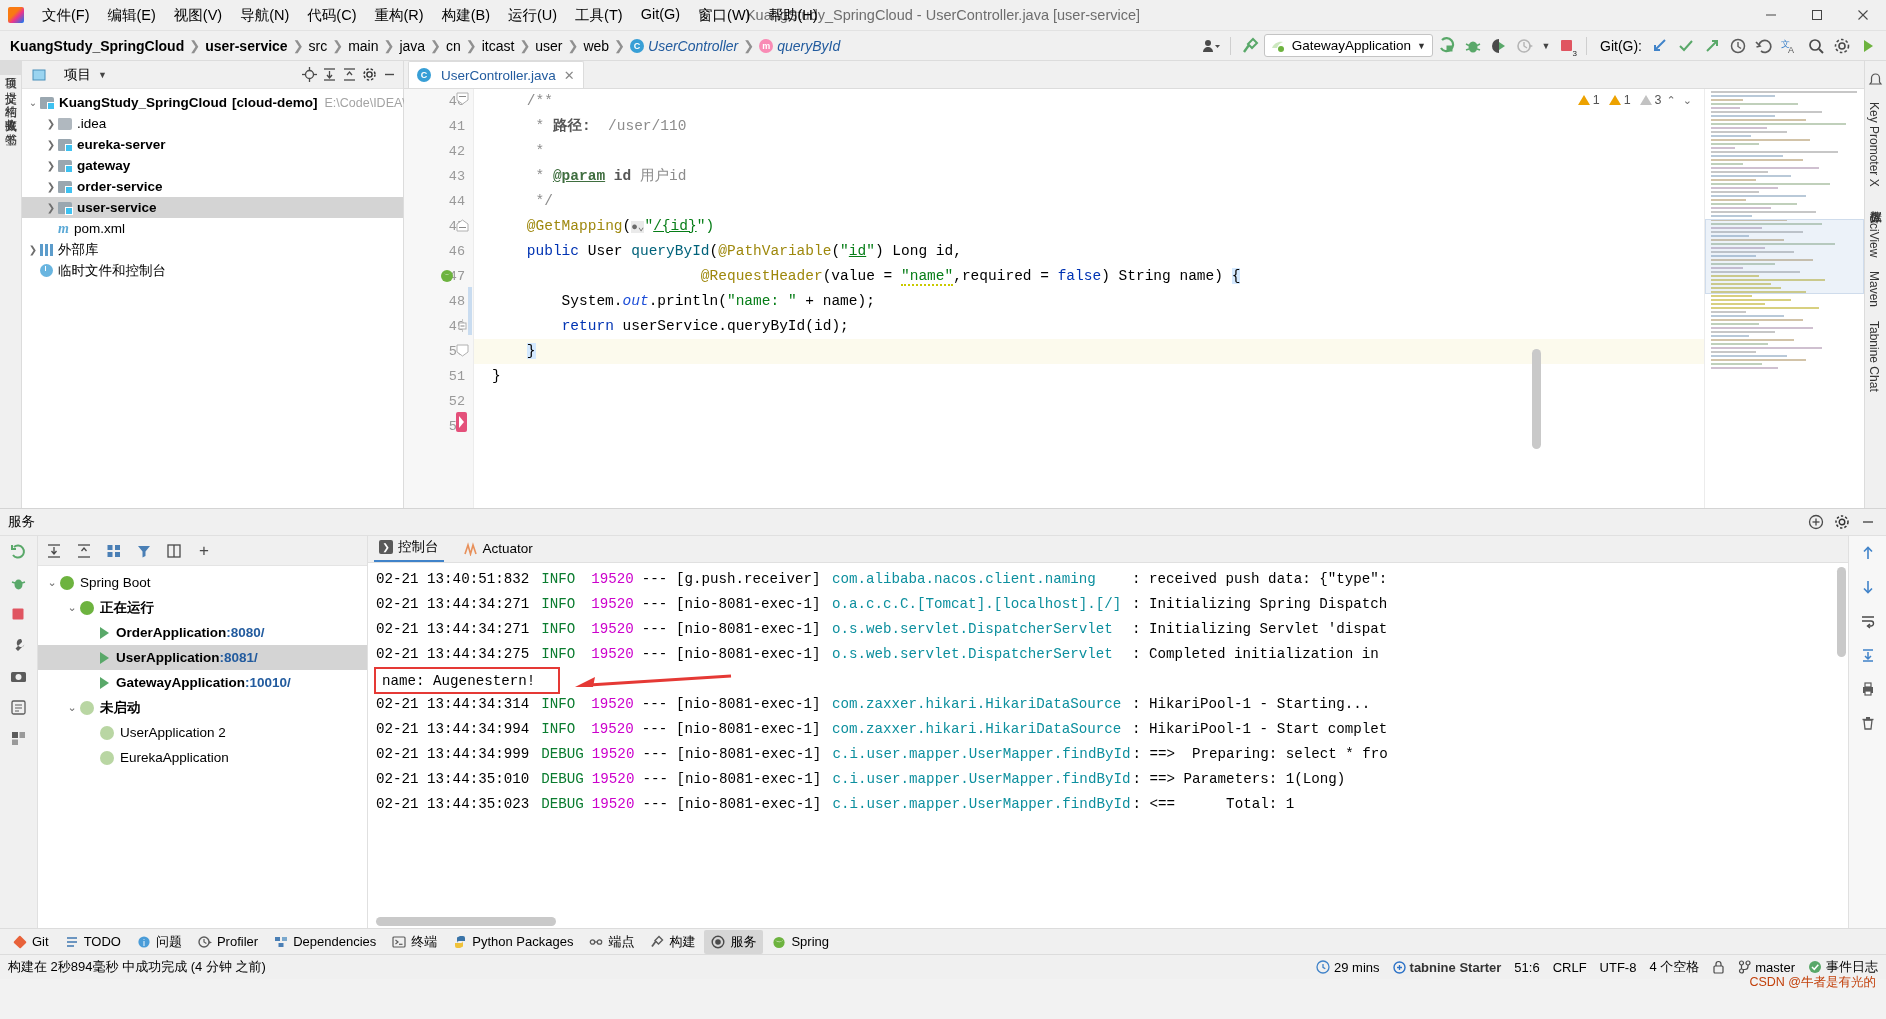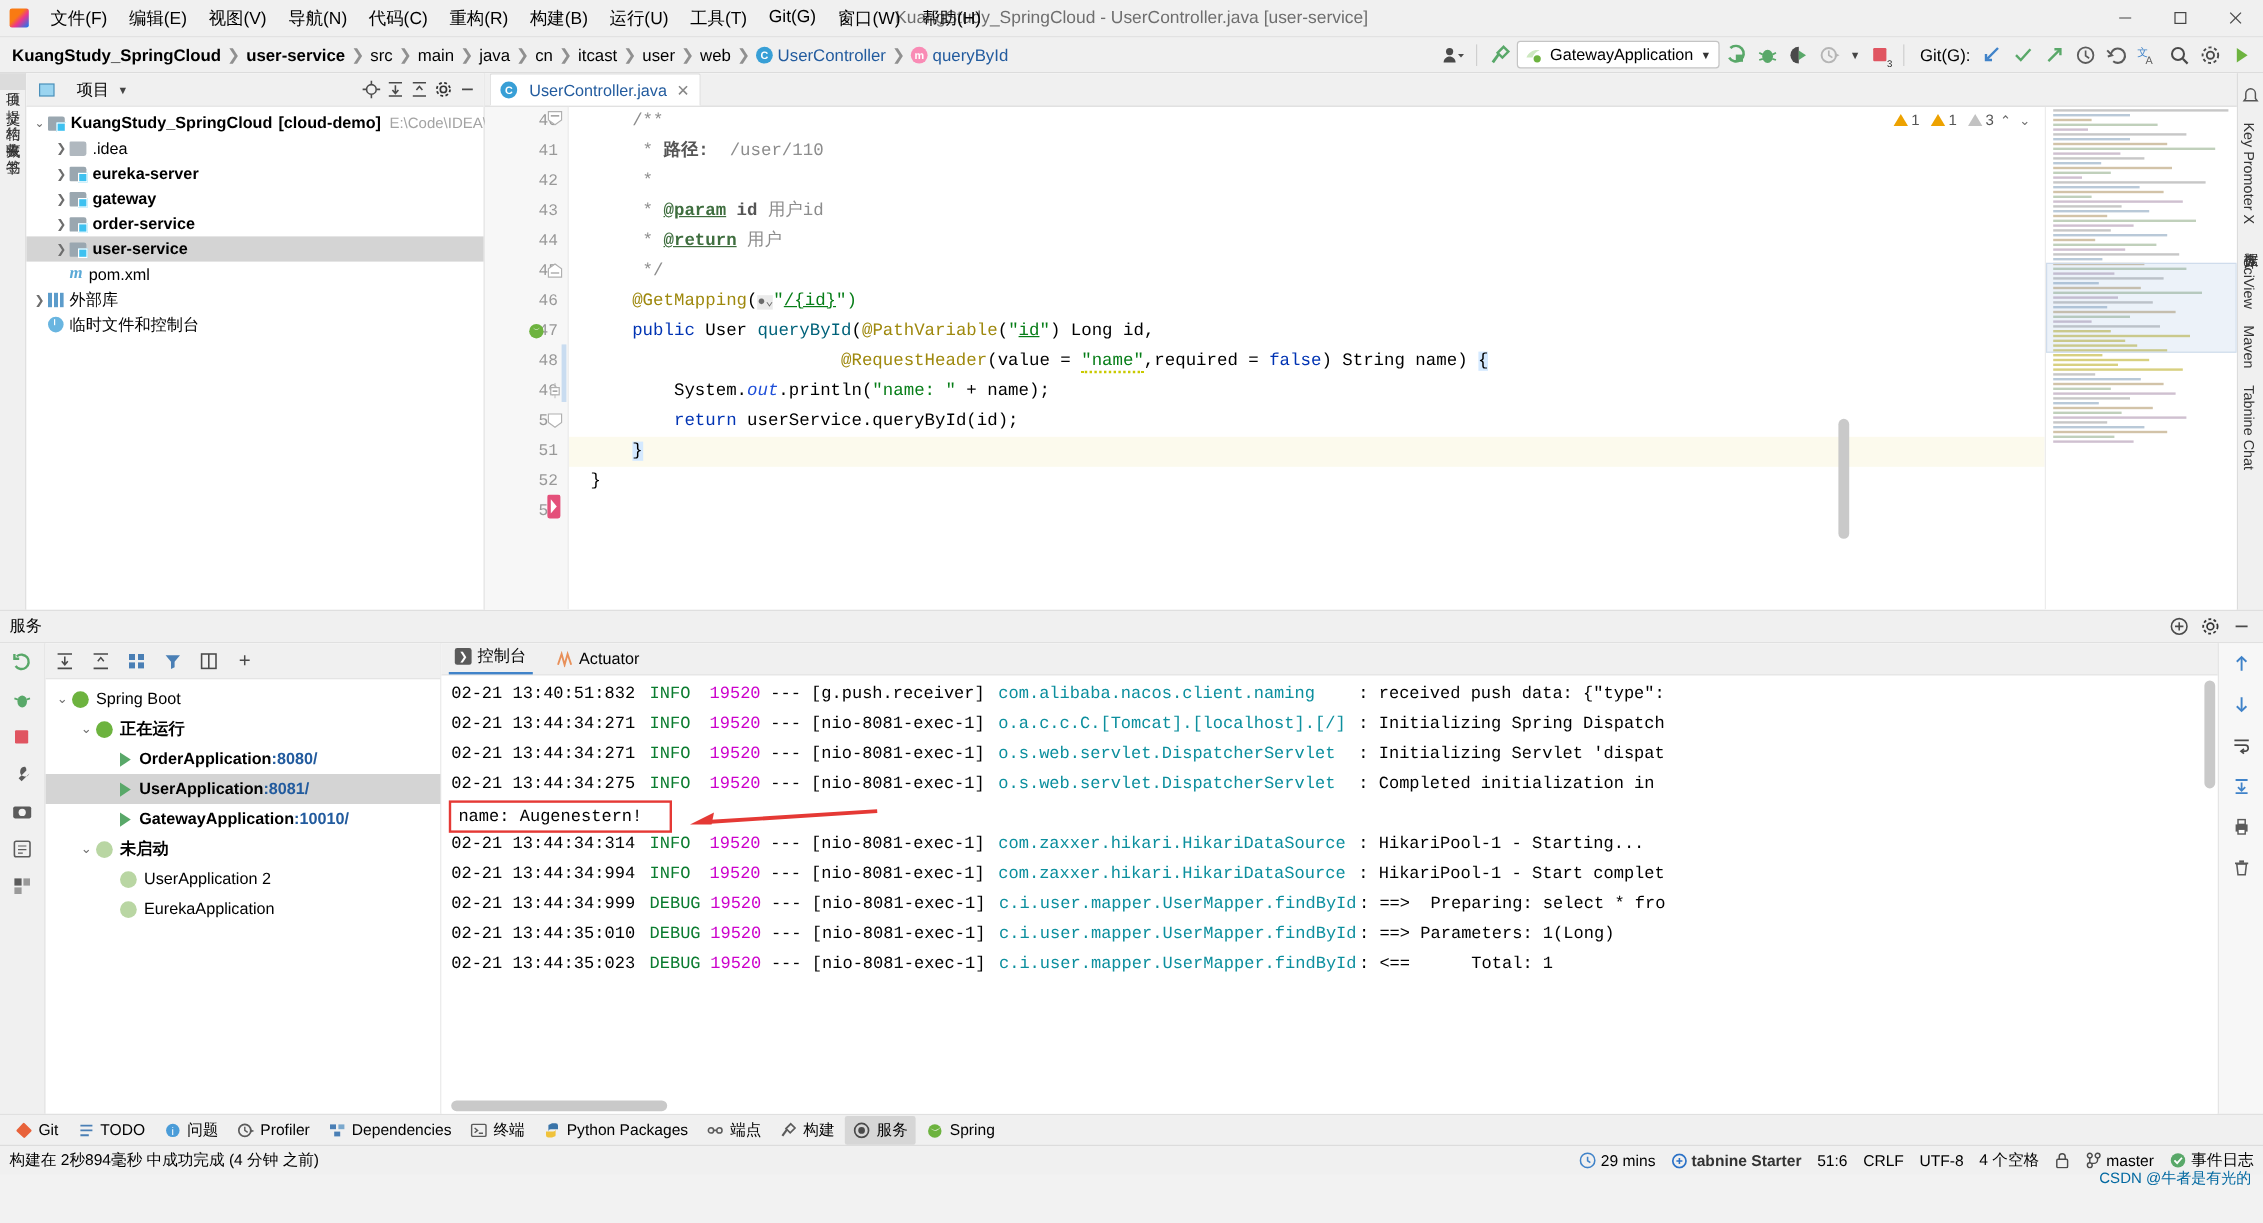--- a/index.html
+++ b/index.html
@@ -41,21 +41,21 @@
   .crumb { display:flex; align-items:center; padding:1px 4px; white-space:nowrap; }
   .crumb.bold { font-weight:bold; }
   .crumb-sep { color:#909090; margin:0 1px; font-size:13px; }
   .badge-c, .badge-m {
     width:14px; height:14px; border-radius:50%; color:#fff; font-size:9px;
     display:inline-flex; align-items:center; justify-content:center;
     margin-right:4px; font-weight:bold; flex:none;
   }
   .badge-c { background:#389fd6; }
   .badge-m { background:#f98bb5; }
-  .crumb .txt-blue { color:#225b9e; }
+  .crumb .txt-blue { color:#225b9e;font-style:italic; }
   #toolbar-right { margin-left:auto; display:flex; align-items:center; gap:2px; }
   .tb-ico { width:24px; height:24px; display:flex; align-items:center; justify-content:center; }
   .vsep { width:1px; height:18px; background:#cfcfcf; margin:0 5px; }
   #runconfig {
     display:flex; align-items:center; gap:6px; height:23px;
     border:1px solid #c4c4c4; border-radius:3px; background:#fff;
     padding:0 6px 0 5px; font-size:13.5px; white-space:nowrap;
   }
   #gitlabel { font-size:14px; margin:0 4px 0 6px; }
 
@@ -225,21 +225,21 @@
                  display:flex; align-items:center; padding:0 6px; gap:2px; font-size:13px; }
   .bt { display:flex; align-items:center; gap:5px; padding:3px 7px; white-space:nowrap; }
   .bt.active { background:#d6d6d6; border-radius:2px; }
 
   
   #statusbar { height:25px; background:#f0f0f0; border-top:1px solid #dcdcdc;
                display:flex; align-items:center; padding:0 8px; font-size:13px; gap:0; }
   #status-left { white-space:nowrap; }
   #status-right { margin-left:auto; display:flex; align-items:center; gap:13px; white-space:nowrap; }
   .st-item { display:flex; align-items:center; gap:4px; }
-  .watermark { color:#0369a1; font-size:12.5px; }
+  .watermark { color:#c2410c; font-size:12.5px; }
 
   svg { display:block; }
 </style>
 </head>
 <body>
 
 <div id="titlebar">
   <div id="app-logo"></div>
   <div id="menu-container" style="display:flex;z-index:2;">
       <div class="menu-item">文件(F)</div>
@@ -613,21 +613,20 @@
         </div>
         <div style="position:absolute;top:198px;left:64px;width:4px;height:48px;background:#c9dcf0;"></div>
       </div>
 
       <div id="code">
         <div id="code-lines">
             <div class="cline mono"><span class="">    </span><span class="cmt">/**</span></div>
             <div class="cline mono"><span class="cmt">     * </span><span class="cmt-b">路径:</span><span class="cmt">  /user/110</span></div>
             <div class="cline mono"><span class="cmt">     *</span></div>
             <div class="cline mono"><span class="cmt">     * </span><span class="cmt-tag">@param</span><span class="cmt"> </span><span class="cmt-b">id</span><span class="cmt"> 用户id</span></div>
-            <div class="cline mono"><span class="cmt">     * </span><span class="cmt-tag">@return</span><span class="cmt"> 用户</span></div>
             <div class="cline mono"><span class="cmt">     */</span></div>
             <div class="cline mono"><span class="">    </span><span class="ann">@GetMapping</span><span class="">(</span><span class="" style="background: rgb(234, 234, 234); color: rgb(107, 107, 107); font-size: 11px;">●⌄</span><span class="str">"</span><span class="ustr">/{id}</span><span class="str">")</span></div>
             <div class="cline mono"><span class="">    </span><span class="kw">public</span><span class="typ"> User </span><span class="fn">queryById</span><span class="">(</span><span class="ann">@PathVariable</span><span class="">(</span><span class="str">"</span><span class="ustr">id</span><span class="str">"</span><span class="">) Long id,</span></div>
             <div class="cline mono"><span class="">                        </span><span class="ann">@RequestHeader</span><span class="">(value = </span><span class="str wavy">"name"</span><span class="">,required = </span><span class="kw">false</span><span class="">) String name) </span><span class="" style="background: rgb(212, 233, 255);">{</span></div>
             <div class="cline mono"><span class="">        System.</span><span class="fld" style="font-style: italic;">out</span><span class="">.println(</span><span class="str">"name: "</span><span class=""> + name);</span></div>
             <div class="cline mono"><span class="">        </span><span class="kw">return</span><span class=""> userService.queryById(id);</span></div>
             <div class="cline mono hl"><span class="">    </span><span class="" style="background: rgb(212, 233, 255);">}</span></div>
             <div class="cline mono"><span class="">}</span></div>
             <div class="cline mono"><span class=""></span></div>
           </div>

